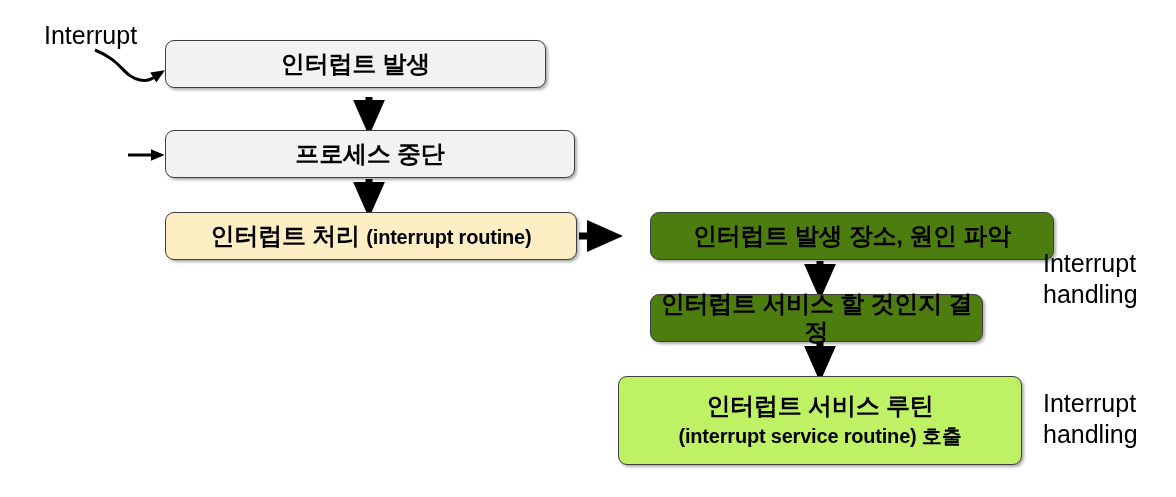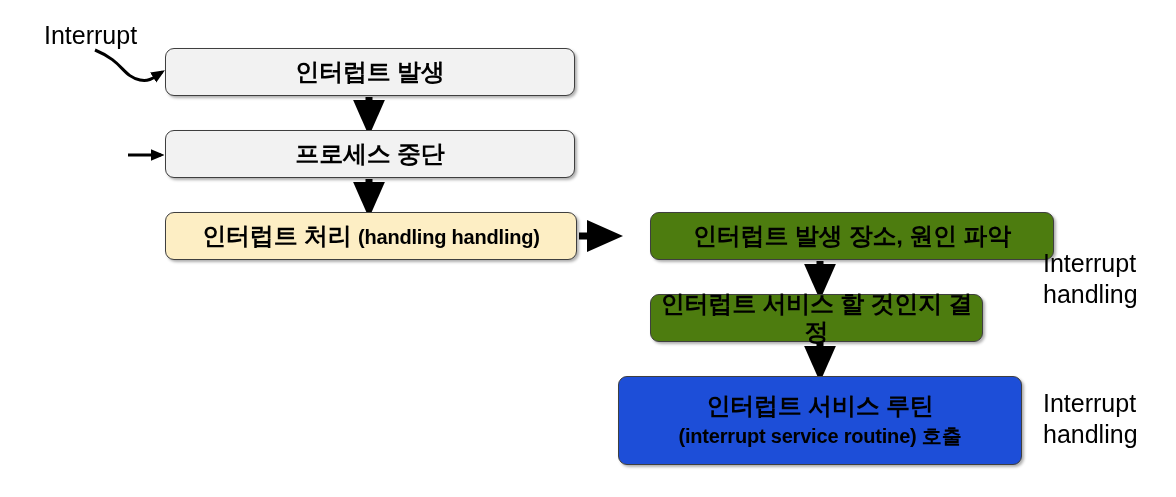--- a/index.html
+++ b/index.html
@@ -30,26 +30,26 @@
     text-align: center;
     font-weight: bold;
     color: #000000;
     line-height: 1.18;
     box-shadow: 2px 2px 3px rgba(0,0,0,0.32);
     letter-spacing: -0.2px;
   }
   .node.gray   { background: #f2f2f2; }
   .node.cream  { background: #fdeec4; }
   .node.green  { background: #4d7c0f; margin-left: 32px; }
-  .node.orange { background: #1d4ed8; }
+  .node.orange { background: #bef264; }
 
   .node-text { display: block; width: 100%; padding: 0 8px; }
   .node-text .sub { font-size: 20px; }
 
-  #node-interrupt-occurs   { left:165px; top:48px;  width:410px; height:48px; font-size:24px; }
+  #node-interrupt-occurs   { left:165px; top:40px;  width:381px; height:48px; font-size:24px; }
   #node-process-suspend    { left:165px; top:130px; width:410px; height:48px; font-size:24px; }
   #node-interrupt-handling { left:165px; top:212px; width:412px; height:48px; font-size:24px; }
   #node-locate-cause       { left:618px; top:212px; width:404px; height:48px; font-size:24px; }
   #node-decide-service     { left:618px; top:294px; width:333px; height:48px; font-size:24px; }
   #node-call-isr           { left:618px; top:376px; width:404px; height:89px; font-size:24px; }
 
   
   .side-label {
     position: absolute;
     color: #000000;
@@ -102,21 +102,21 @@
 
   <div class="node gray" id="node-interrupt-occurs">
     <span class="node-text">인터럽트 발생</span>
   </div>
 
   <div class="node gray" id="node-process-suspend">
     <span class="node-text">프로세스 중단</span>
   </div>
 
   <div class="node cream" id="node-interrupt-handling">
-    <span class="node-text"><span>인터럽트 처리 </span><span class="sub">(handling handling)</span></span>
+    <span class="node-text"><span>인터럽트 처리 </span><span class="sub">(interrupt routine)</span></span>
   </div>
 
   <div class="node green" id="node-locate-cause">
     <span class="node-text">인터럽트 발생 장소, 원인 파악</span>
   </div>
 
   <div class="node green" id="node-decide-service">
     <span class="node-text">인터럽트 서비스 할 것인지 결정</span>
   </div>
 

